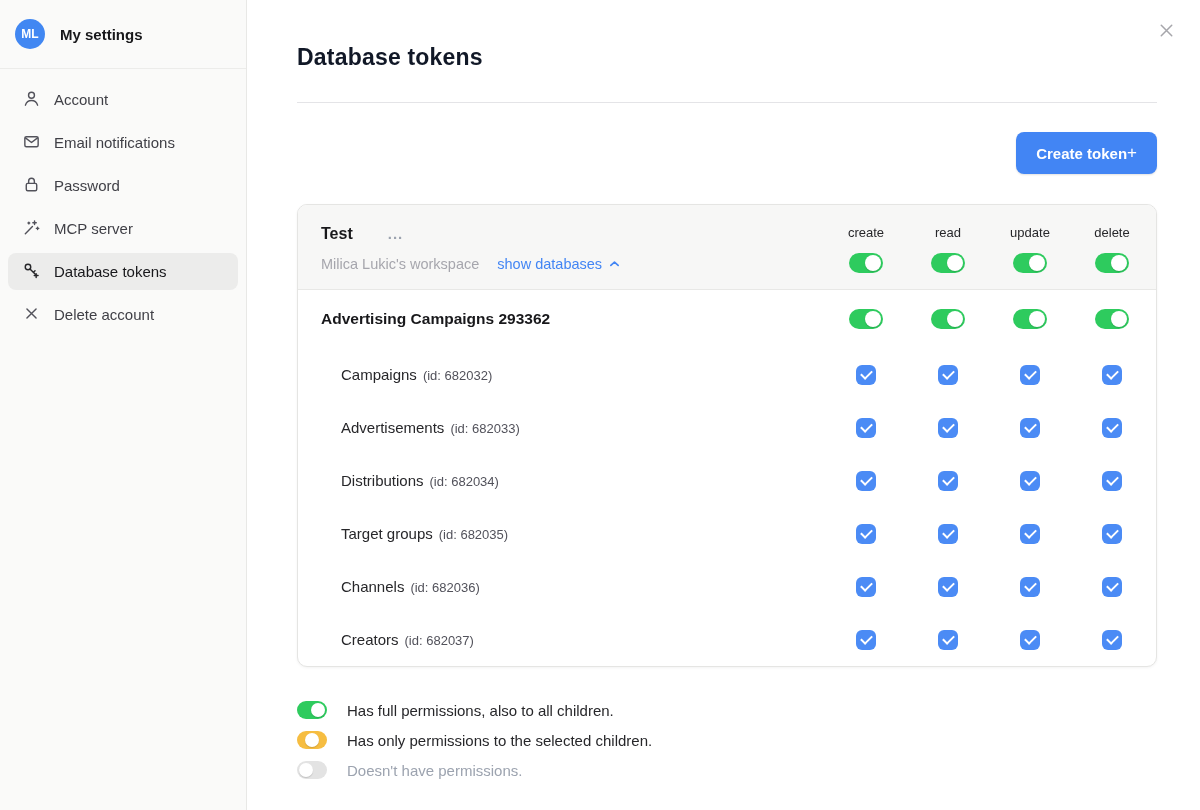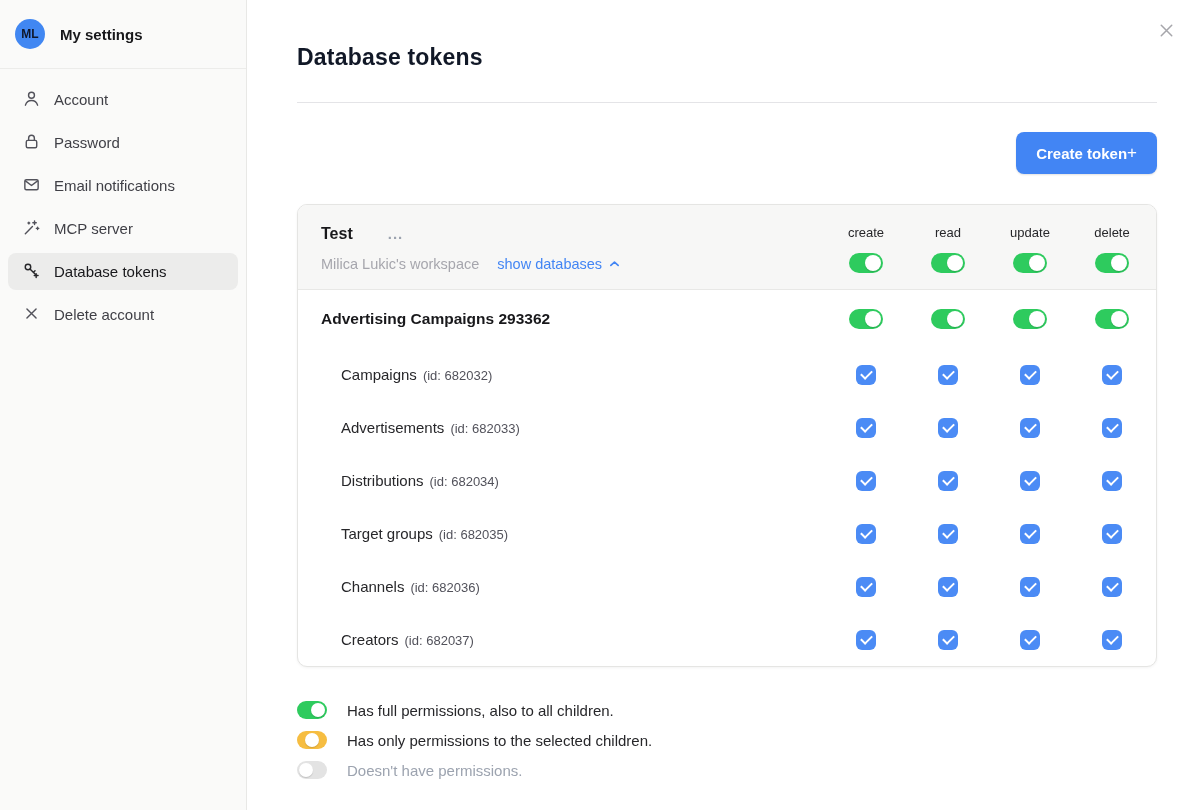--- a/index.html
+++ b/index.html
@@ -18,21 +18,21 @@
     background:#fafaf9;
     border-right:1px solid #e8e8e6;
   }
   .sidebar-header {
     display:flex; align-items:center; gap:15px;
     padding:19px 15px 19px 15px;
     border-bottom:1px solid #ececea;
   }
   .avatar {
     width:30px; height:30px; border-radius:50%;
-    background:#4187f2; color:#0f172a;
+    background:#4187f2; color:#ffffff;
     display:flex; align-items:center; justify-content:center;
     font-size:12px; font-weight:bold;
   }
   .sidebar-title { font-size:15px; font-weight:600; color:#18181b; }
   .nav { padding:12px 8px; }
   .nav-item {
     display:flex; align-items:center; gap:13px;
     height:37px; padding:0 14px; margin-bottom:6px;
     border-radius:8px; font-size:15px; color:#3f3f46;
     cursor:pointer;
@@ -142,35 +142,35 @@
       <span>
         <svg width="19" height="19" viewBox="0 0 20 20" fill="none" stroke="#52525b" stroke-width="1.5" stroke-linecap="round">
           <circle cx="10" cy="6.6" r="3.1"></circle>
             <path d="M3.6 17c1-3.3 3.5-4.9 6.4-4.9s5.4 1.6 6.4 4.9"></path>
         </svg>
       </span>
       <span>Account</span>
     </div>
     <div class="nav-item">
       <span>
+        <svg width="19" height="19" viewBox="0 0 20 20" fill="none" stroke="#52525b" stroke-width="1.5" stroke-linecap="round" stroke-linejoin="round">
+          <rect x="3" y="5" width="14" height="10.5" rx="1.6"></rect>
+            <path d="M3.6 6.2 10 11l6.4-4.8"></path>
+        </svg>
+      </span>
+      <span>Email notifications</span>
+    </div>
+    <div class="nav-item">
+      <span>
         <svg width="19" height="19" viewBox="0 0 20 20" fill="none" stroke="#52525b" stroke-width="1.5" stroke-linecap="round">
           <rect x="4.5" y="8.8" width="11" height="7.7" rx="1.6"></rect>
             <path d="M7 8.8V6.4a3 3 0 0 1 6 0v2.4"></path>
         </svg>
       </span>
       <span>Password</span>
-    </div>
-    <div class="nav-item">
-      <span>
-        <svg width="19" height="19" viewBox="0 0 20 20" fill="none" stroke="#52525b" stroke-width="1.5" stroke-linecap="round" stroke-linejoin="round">
-          <rect x="3" y="5" width="14" height="10.5" rx="1.6"></rect>
-            <path d="M3.6 6.2 10 11l6.4-4.8"></path>
-        </svg>
-      </span>
-      <span>Email notifications</span>
     </div>
     <div class="nav-item">
       <span>
         <svg width="19" height="19" viewBox="0 0 20 20" fill="none" stroke="#52525b" stroke-width="1.5" stroke-linecap="round">
           <path d="M3.5 16.5 11 9"></path>
             <path d="M13.2 3.2v3.6M11.4 5h3.6"></path>
             <path d="M16.4 9.6v2.6M15.1 10.9h2.6"></path>
             <path d="M7.2 4.4v1.8M6.3 5.3h1.8"></path>
         </svg>
       </span>

